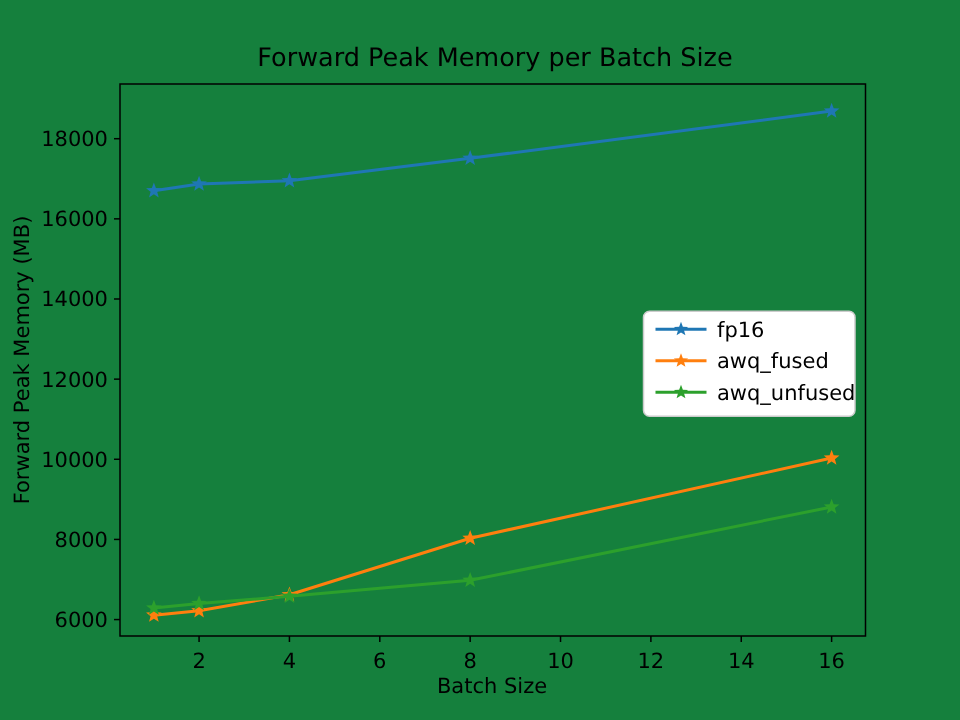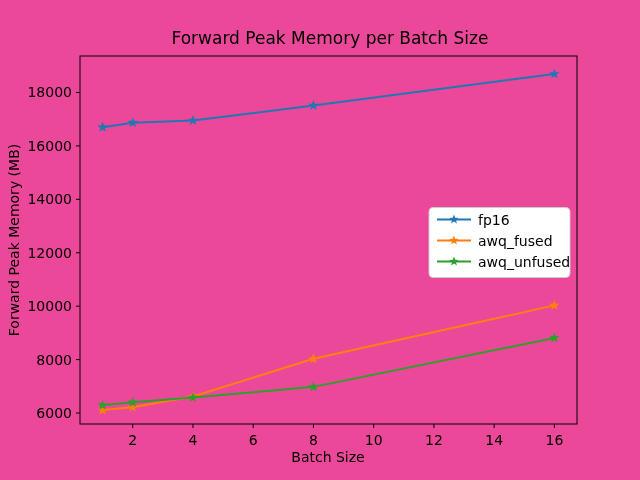--- a/index.html
+++ b/index.html
@@ -1,20 +1,20 @@
 <!DOCTYPE html>
 <html><head>
 <meta charset="utf-8">
 <style>
   html, body { margin: 0; padding: 0; background: #ffffff; }
   .figure {
     position: relative;
     width: 640px;
     height: 480px;
-    background: #ec4899;
+    background: #15803d;
     font-family: "DejaVu Sans", "Liberation Sans", sans-serif;
     overflow: hidden;
     text-decoration: underline;
   }
   svg text {
     font-family: "DejaVu Sans", "Liberation Sans", sans-serif;
     fill: #000000;
   }
 </style>
 </head>

